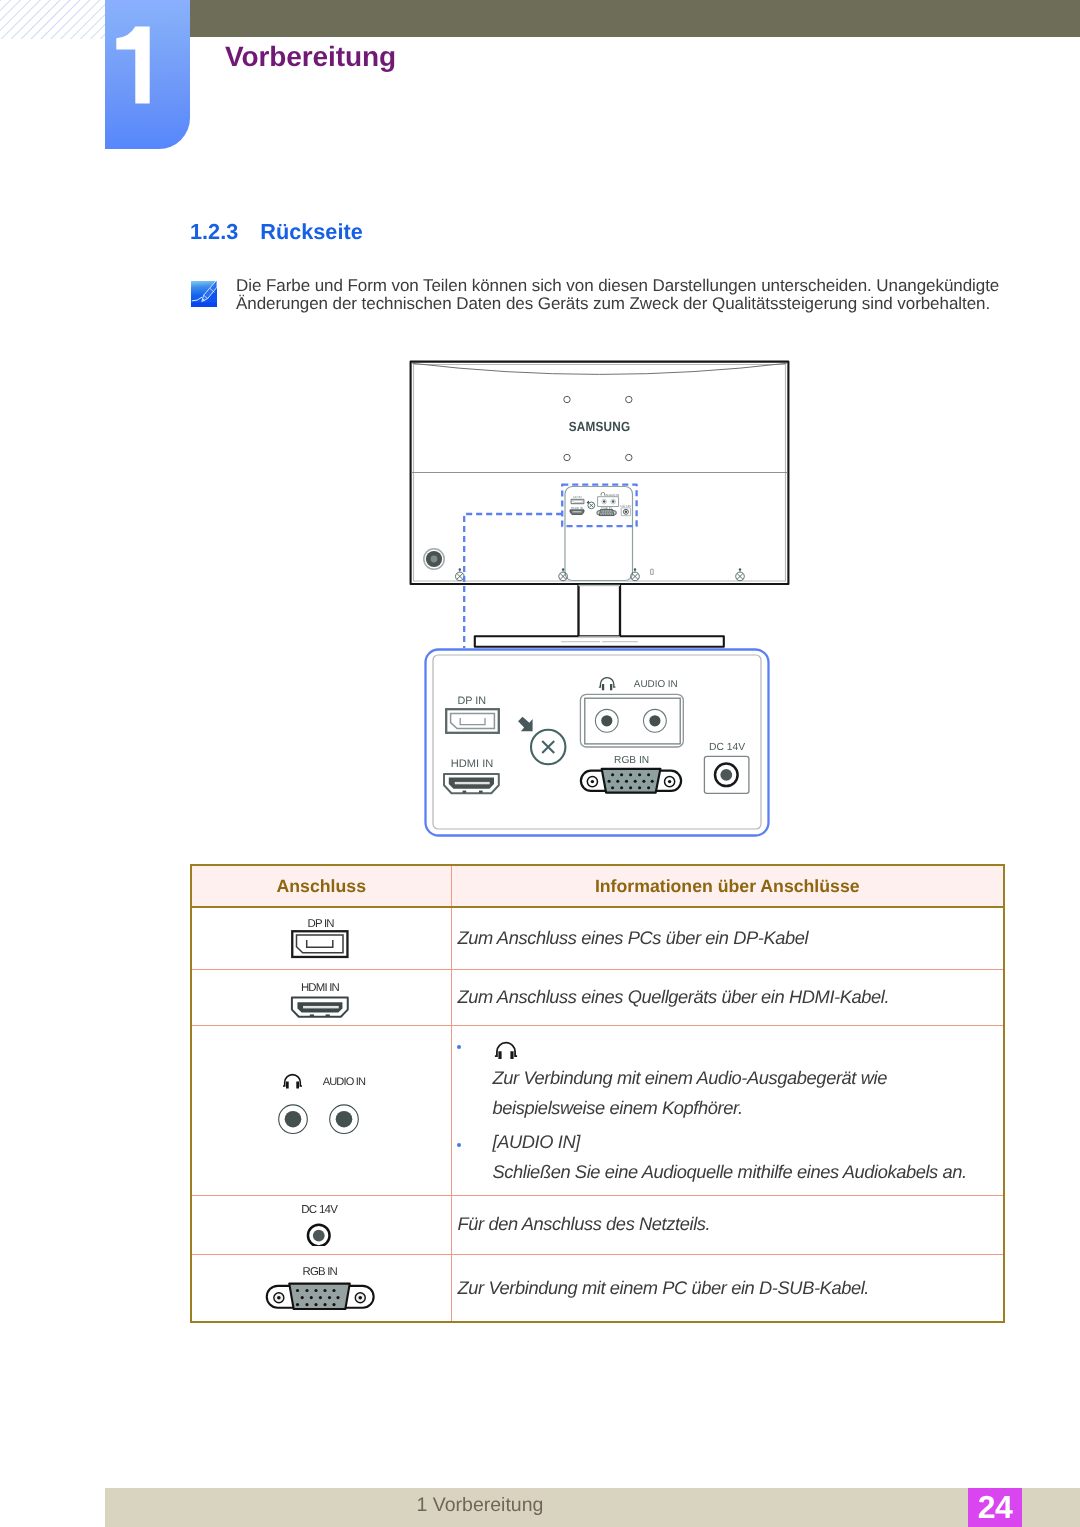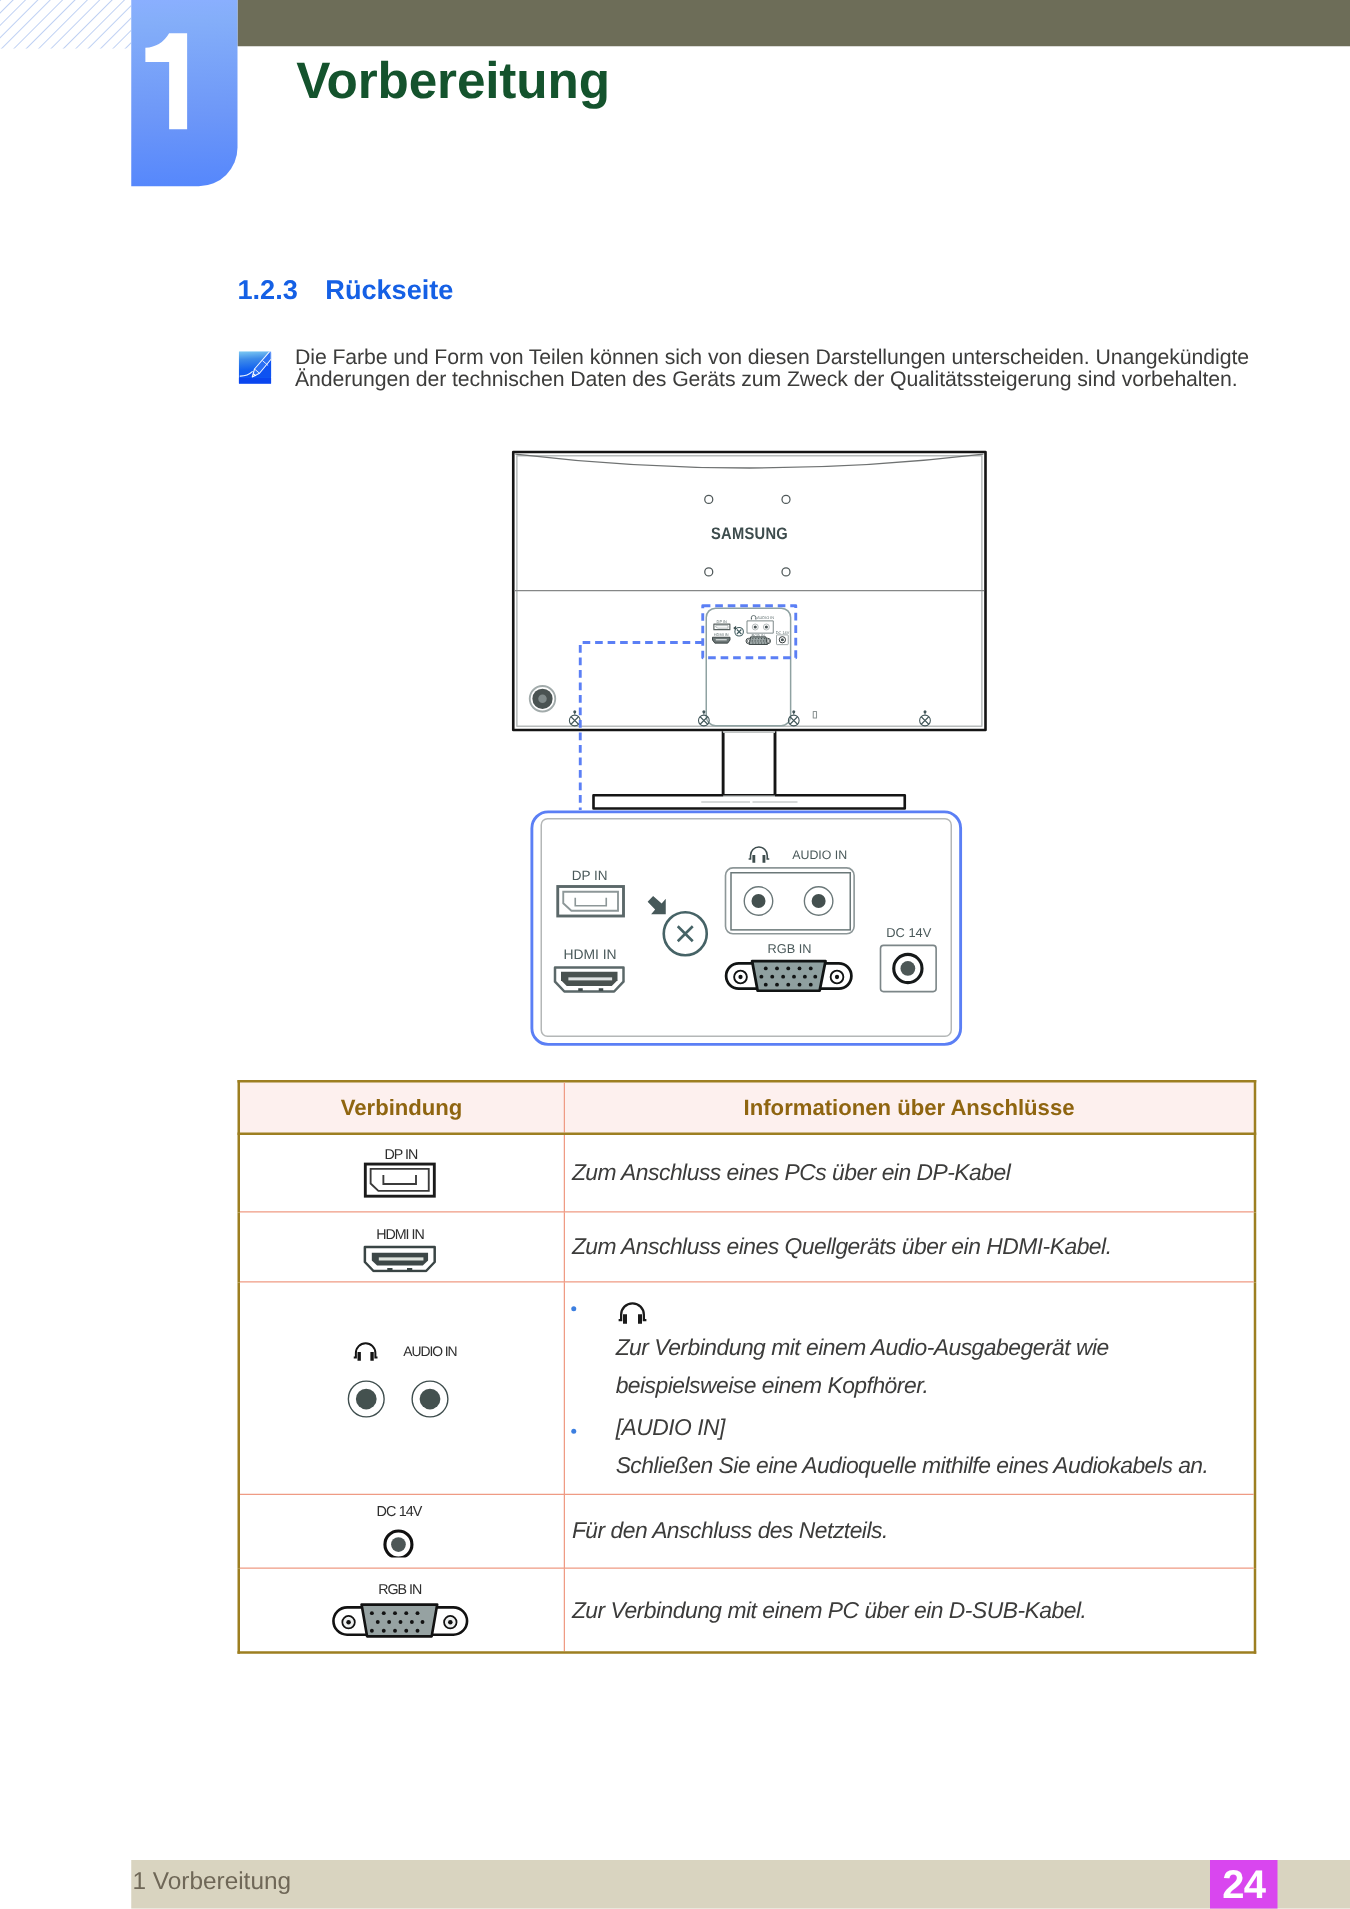--- a/index.html
+++ b/index.html
@@ -13,22 +13,22 @@
   }
   svg text { -webkit-font-smoothing:antialiased; }
   .abs { position:absolute; }
   
   #hatch { left:0; top:0; width:105px; height:39px; }
   #topbar { left:190px; top:0; width:890px; height:37px; background:#6d6d58; }
   #chapbadge { left:105px; top:0; width:85px; height:149px;
     background:linear-gradient(178deg,#8aafff 0%,#84aef9 12%,#6d97f8 62%,#5587fc 100%);
     border-bottom-right-radius:31px; }
   #chapnum { left:105px; top:0; width:85px; height:157px; }
-  #chaptitle { left:225px; top:40.5px; font-size:41px; color:#14532d; font-weight:bold;
-    letter-spacing:-0.1px;margin-left:12px; }
+  #chaptitle { left:225px; top:40.5px; font-size:28px; color:#701a75; font-weight:bold;
+    letter-spacing:-0.1px; }
   
   #h3 { left:190px; top:219px; font-size:21.7px; color:#1560e5; font-weight:bold;
     letter-spacing:0px; }
   #noteicon { left:191px; top:281px; width:26px; height:26px; }
   #notetext { left:236px; top:277px; width:790px; font-size:17px; color:#3c3c3b;
     line-height:18px; letter-spacing:-0.07px; }
   
   #figure { left:400px; top:352px; width:400px; height:300px; }
   #detail { left:418px; top:642px; width:360px; height:200px; }
   
@@ -45,21 +45,21 @@
      font-size:18.3px; color:#3c3c3b; line-height:30.3px; letter-spacing:-0.4px;font-style:italic; }
   #tbl tr.last td { border-bottom:2px solid #9d7f21; }
   .bullist { list-style:none; margin:0; padding:0; }
   .bullist li { position:relative; padding-left:35px; }
   .bullist li:before { content:""; position:absolute; left:-0.6px; top:5px;
      width:4.2px; height:4.2px; background:#3c7fe0; border-radius:50%; }
   .bullist li.b2:before { top:16px; }
   .bullist .hp { display:block; margin:0 0 4px 1px; }
   
   #footer { left:105px; top:1488px; width:975px; height:39px; background:#d9d4c0; }
-  #footerlabel { left:106px; top:1488px; width:764px; height:39px; text-align:left;
+  #footerlabel { left:106px; top:1488px; width:764px; height:39px; text-align:center;
       line-height:35px; font-size:19.5px; color:#6f6757; padding-right:16px; }
   #footerpage { left:967.7px; top:1488.3px; width:54.7px; height:38.7px; background:#d946ef;
       color:#fff; font-size:32px; font-weight:bold; text-align:center; line-height:39px;
       letter-spacing:-0.5px; }
 </style>
 </head>
 <body>
 
 <svg class="abs" id="hatch" viewBox="0 0 105 39">
   <defs>
@@ -285,21 +285,21 @@
  </g>
 </svg>
 
 <table id="tbl">
  <colgroup>
       <col style="width:260px">
       <col style="width:553px">
     </colgroup>
  <tbody>
       <tr class="hdr">
-   <th>Verbindung</th>
+   <th>Anschluss</th>
    <th>Informationen über Anschlüsse</th>
  </tr>
  <tr style="height:62px">
   <td class="ci">
    <svg width="110" height="46" viewBox="0 0 110 46">
      <text x="54.7" y="14.1" font-family="'Liberation Sans',sans-serif" font-size="11.4" letter-spacing="-0.8" fill="#2f2f2f" text-anchor="middle">DP IN</text>
      <rect x="26.25" y="18.25" width="55.2" height="25.7" fill="#ffffff" stroke="#1b1b1b" stroke-width="2.3"></rect>
      <path d="M30.5 22.1 L77 22.1 L77 39.7 L36.7 39.7 L30.5 33.8 Z" fill="#ffffff" stroke="#3b3b3b" stroke-width="1.5"></path>
      <path d="M40.7 26.9 L40.7 34.2 L66.8 34.2 L66.8 26.9" fill="none" stroke="#3b3b3b" stroke-width="1.5"></path>
    </svg>

